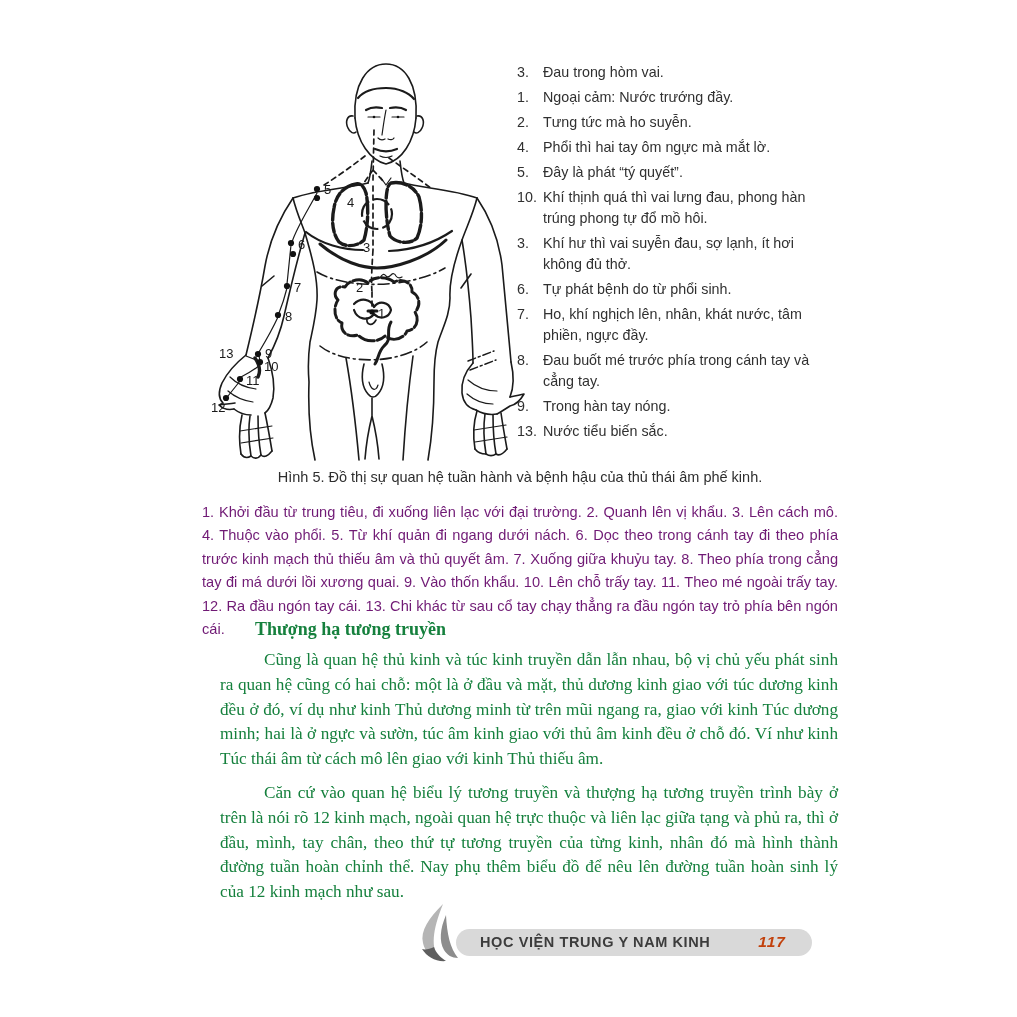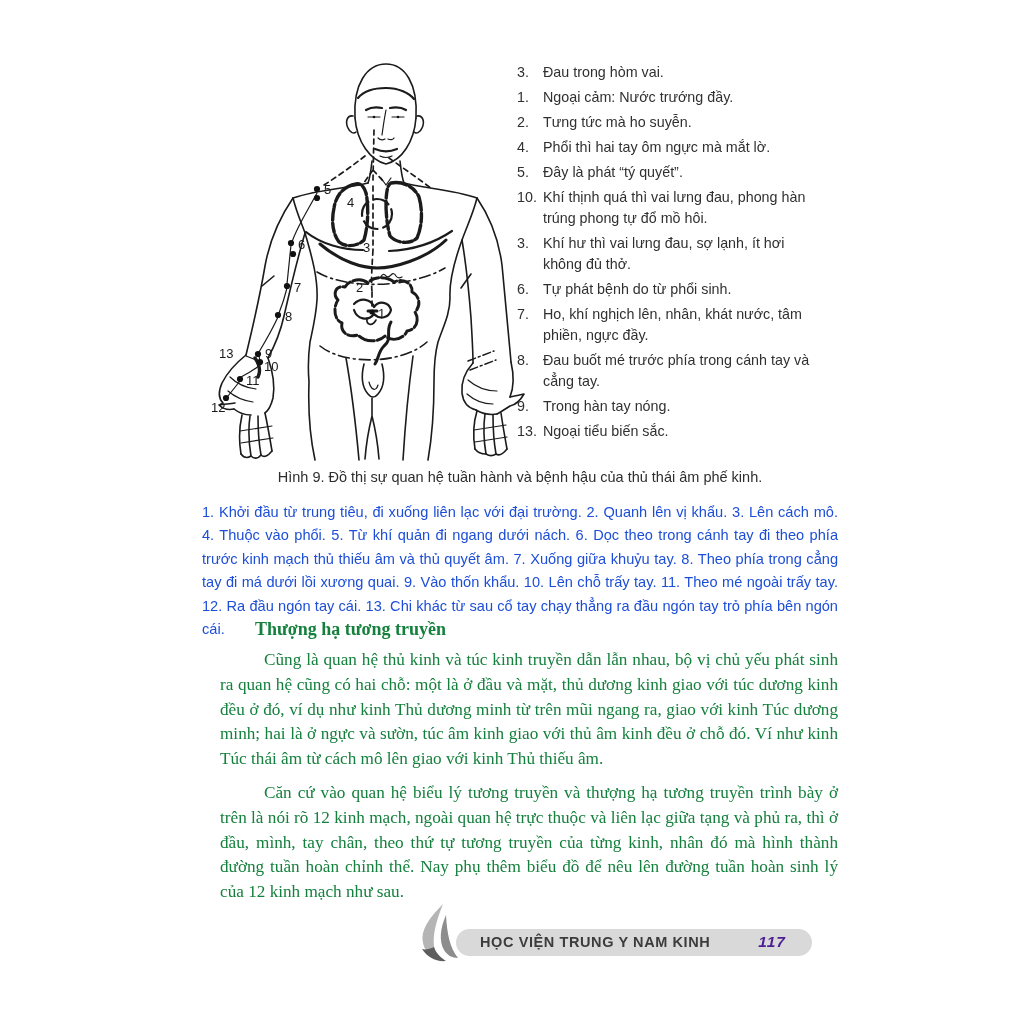--- a/index.html
+++ b/index.html
@@ -34,42 +34,42 @@
   .symptom-list .num { flex:0 0 26px; }
   .symptom-list .txt { flex:1; }
 
   
   .fig-caption {
     position:absolute; left:204px; top:469px; width:632px;
     text-align:center; font-size:14.5px; color:#2e2e2e;
   }
   .fig-desc {
     position:absolute; left:202px; top:501px; width:636px; margin:0;
-    font-size:14.6px; line-height:23.4px; text-align:justify; color:#1d4ed8;
+    font-size:14.6px; line-height:23.4px; text-align:justify; color:#701a75;
   }
 
   
   .section {
     position:absolute; left:204px; top:619px; width:634px;
     font-family:"Liberation Serif", serif; color:#15803d;
   }
   .section h2 { margin:0 0 8px 51px; font-size:18px; font-weight:bold; }
   .section p { margin:0 0 9px 16px; font-size:17.2px; line-height:24.8px;
     text-align:justify; text-indent:44px; }
 
   
   .footer-logo { position:absolute; left:415px; top:903px; width:48px; height:60px; }
   .footer-bar {
     position:absolute; left:456px; top:929px; width:356px; height:27px;
     background:#d9d9d9; border-radius:14px;
     display:flex; align-items:center; justify-content:space-between;
     padding:0 26px 2px 24px; box-sizing:border-box;
   }
   .footer-inst { font-size:14.5px; font-weight:bold; color:#3c3c3c; letter-spacing:0.6px; }
-  .footer-page { font-size:15.5px; font-weight:bold; font-style:italic; color:#4c1d95; letter-spacing:1px; }
+  .footer-page { font-size:15.5px; font-weight:bold; font-style:italic; color:#c2410c; letter-spacing:1px; }
 </style>
 </head>
 <body>
 
 <div class="page">
 
   <svg class="figure-svg" viewBox="0 0 320 410" aria-hidden="true">
 
     <path d="M150,66 C148,32 162,12 181,12 C200,12 213,32 211,66"></path>
     <path d="M150,66 C152,90 165,108 181,112 C197,108 209,90 211,66"></path>
@@ -201,45 +201,45 @@
     <li>
         <span class="num">5.</span>
         <span class="txt">Đây là phát “tý quyết”.</span>
       </li>
     <li>
         <span class="num">10.</span>
         <span class="txt">Khí thịnh quá thì vai lưng đau, phong hàn trúng phong tự đổ mồ hôi.</span>
       </li>
     <li>
         <span class="num">3.</span>
-        <span class="txt">Khí hư thì vai lưng đau, sợ lạnh, ít hơi không đủ thở.</span>
+        <span class="txt">Khí hư thì vai suyễn đau, sợ lạnh, ít hơi không đủ thở.</span>
       </li>
     <li>
         <span class="num">6.</span>
         <span class="txt">Tự phát bệnh do từ phổi sinh.</span>
       </li>
     <li>
         <span class="num">7.</span>
         <span class="txt">Ho, khí nghịch lên, nhân, khát nước, tâm phiền, ngực đầy.</span>
       </li>
     <li>
         <span class="num">8.</span>
         <span class="txt">Đau buốt mé trước phía trong cánh tay và cẳng tay.</span>
       </li>
     <li>
         <span class="num">9.</span>
         <span class="txt">Trong hàn tay nóng.</span>
       </li>
     <li>
         <span class="num">13.</span>
-        <span class="txt">Ngoại tiểu biến sắc.</span>
+        <span class="txt">Nước tiểu biến sắc.</span>
       </li>
   </ul>
 
-  <div class="fig-caption">Hình 9. Đồ thị sự quan hệ tuần hành và bệnh hậu của thủ thái âm phế kinh.</div>
+  <div class="fig-caption">Hình 5. Đồ thị sự quan hệ tuần hành và bệnh hậu của thủ thái âm phế kinh.</div>
   <p class="fig-desc">1. Khởi đầu từ trung tiêu, đi xuống liên lạc với đại trường. 2. Quanh lên vị khẩu. 3. Lên cách mô. 4. Thuộc vào phổi. 5. Từ khí quản đi ngang dưới nách. 6. Dọc theo trong cánh tay đi theo phía trước kinh mạch thủ thiếu âm và thủ quyết âm. 7. Xuống giữa khuỷu tay. 8. Theo phía trong cẳng tay đi má dưới lồi xương quai. 9. Vào thốn khẩu. 10. Lên chỗ trấy tay. 11. Theo mé ngoài trấy tay. 12. Ra đầu ngón tay cái. 13. Chi khác từ sau cổ tay chạy thẳng ra đầu ngón tay trỏ phía bên ngón cái.</p>
 
   <div class="section">
     <h2>Thượng hạ tương truyền</h2>
     <p>Cũng là quan hệ thủ kinh và túc kinh truyền dẫn lẫn nhau, bộ vị chủ yếu phát sinh ra quan hệ cũng có hai chỗ: một là ở đầu và mặt, thủ dương kinh giao với túc dương kinh đều ở đó, ví dụ như kinh Thủ dương minh từ trên mũi ngang ra, giao với kinh Túc dương minh; hai là ở ngực và sườn, túc âm kinh giao với thủ âm kinh đều ở chỗ đó. Ví như kinh Túc thái âm từ cách mô lên giao với kinh Thủ thiếu âm.</p>
     <p>Căn cứ vào quan hệ biểu lý tương truyền và thượng hạ tương truyền trình bày ở trên là nói rõ 12 kinh mạch, ngoài quan hệ trực thuộc và liên lạc giữa tạng và phủ ra, thì ở đầu, mình, tay chân, theo thứ tự tương truyền của từng kinh, nhân đó mà hình thành đường tuần hoàn chỉnh thể. Nay phụ thêm biểu đồ để nêu lên đường tuần hoàn sinh lý của 12 kinh mạch như sau.</p>
   </div>
 
   <svg class="footer-logo" viewBox="0 0 48 60" aria-hidden="true">
     <path fill="#b5b5b5" d="M28,1 C14,15 5,28 8,40 C10,49 16,54 24,56 C16,45 17,28 28,1 Z"></path>

